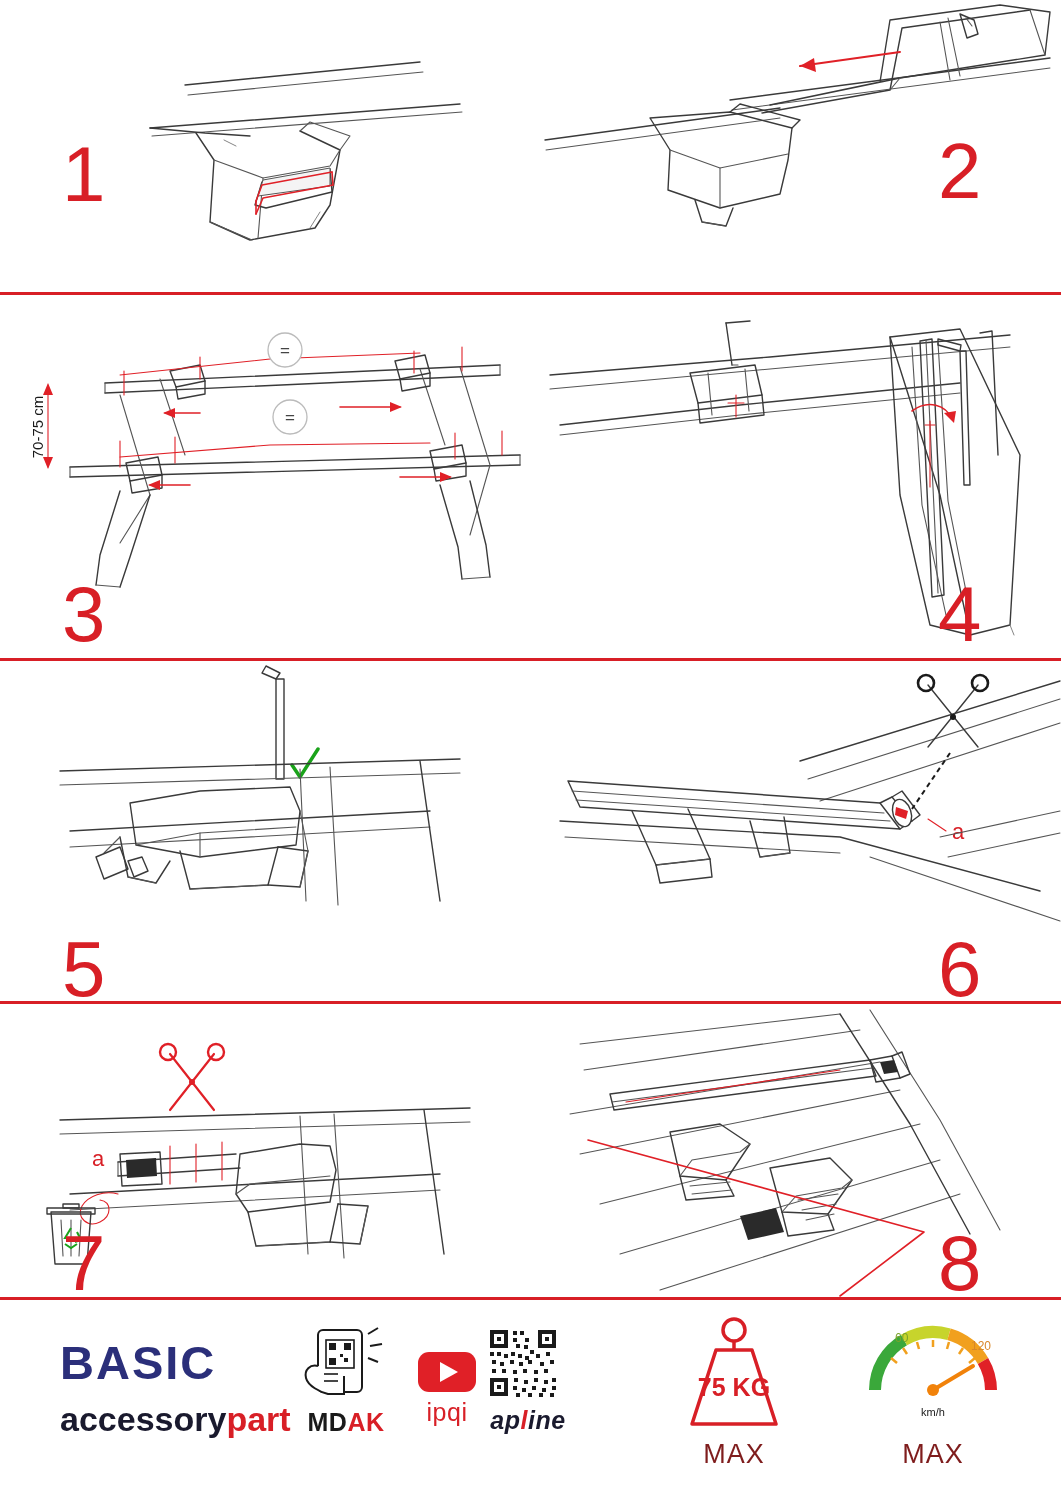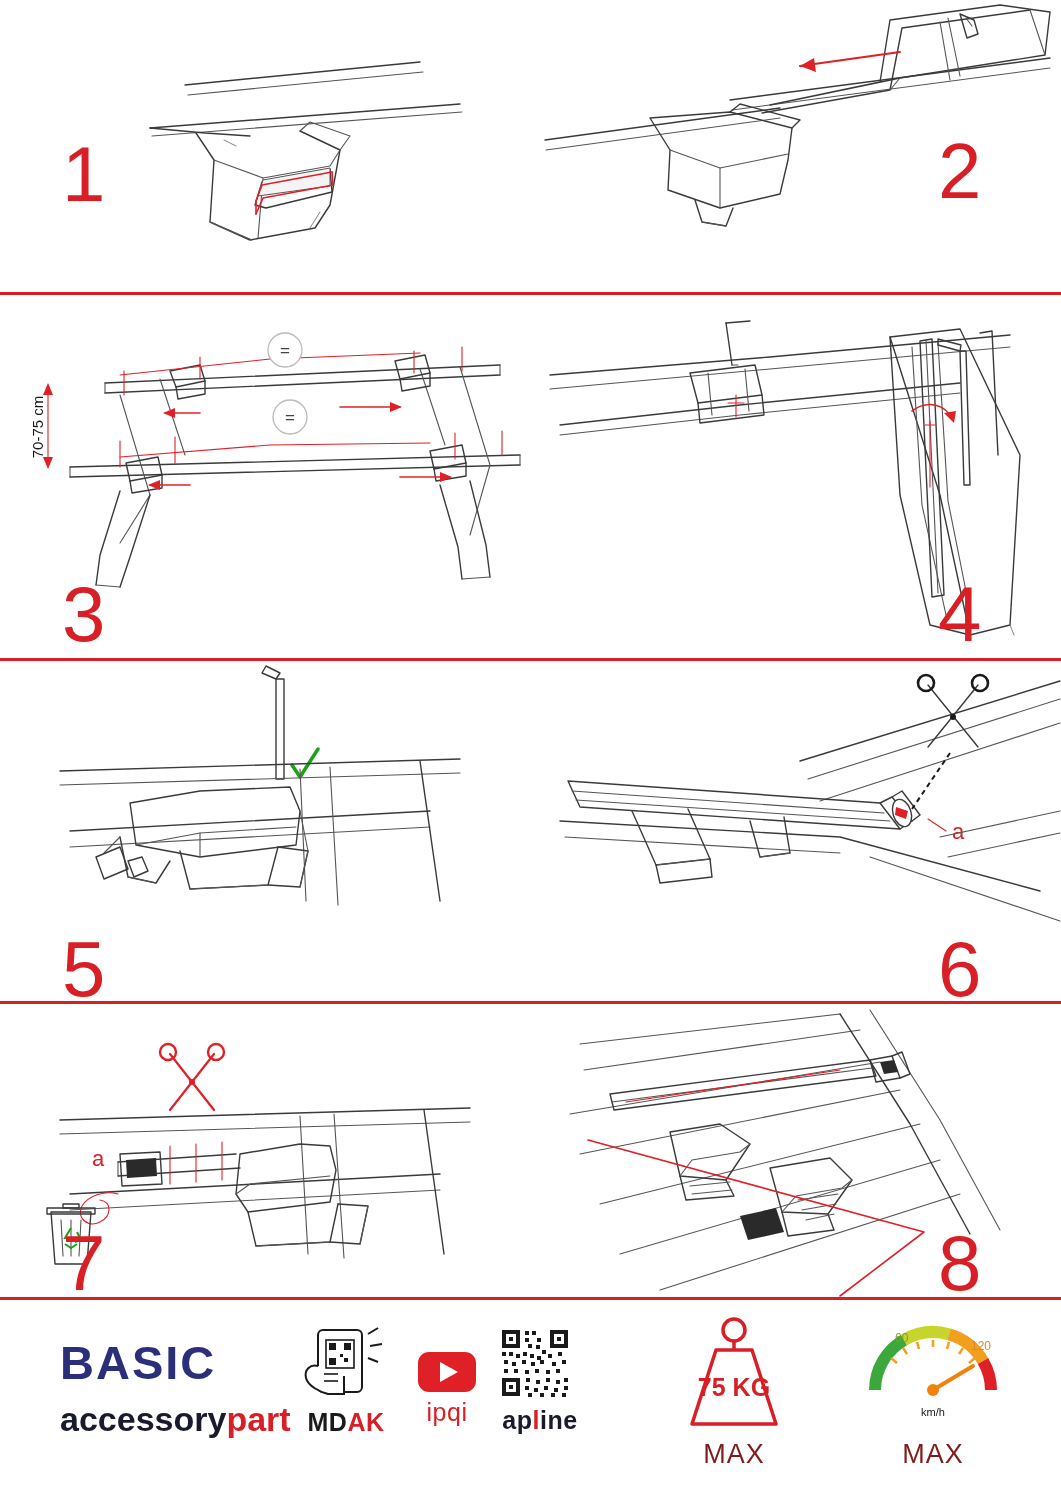--- a/index.html
+++ b/index.html
@@ -439,21 +439,21 @@
         <path d="M36 55 L50 55" stroke="#1a1a1a" stroke-width="1.6"></path>
         <path d="M80 8 L90 2" stroke="#1a1a1a" stroke-width="2"></path>
         <path d="M82 20 L94 18" stroke="#1a1a1a" stroke-width="2"></path>
         <path d="M80 32 L90 36" stroke="#1a1a1a" stroke-width="2"></path>
       </svg>
       <div class="logolabel mdak">
         <span class="m1">MD</span><span class="m2">AK</span>
       </div>
     </div>
 
-    <div class="logoblock" style="left:478px;top:26px;width:124px;">
+    <div class="logoblock" style="left:466px;top:26px;width:124px;font-style:italic;">
       <svg width="124" height="74" viewBox="0 0 124 74">
         <rect x="22" y="2" width="70" height="70" fill="#ffffff"></rect>
         <g fill="#1a1a1a">
           <rect x="24" y="4" width="18" height="18"></rect>
             <rect x="28" y="8" width="10" height="10" fill="#fff"></rect>
             <rect x="31" y="11" width="4" height="4"></rect>
           <rect x="72" y="4" width="18" height="18"></rect>
             <rect x="76" y="8" width="10" height="10" fill="#fff"></rect>
             <rect x="79" y="11" width="4" height="4"></rect>
           <rect x="24" y="52" width="18" height="18"></rect>

